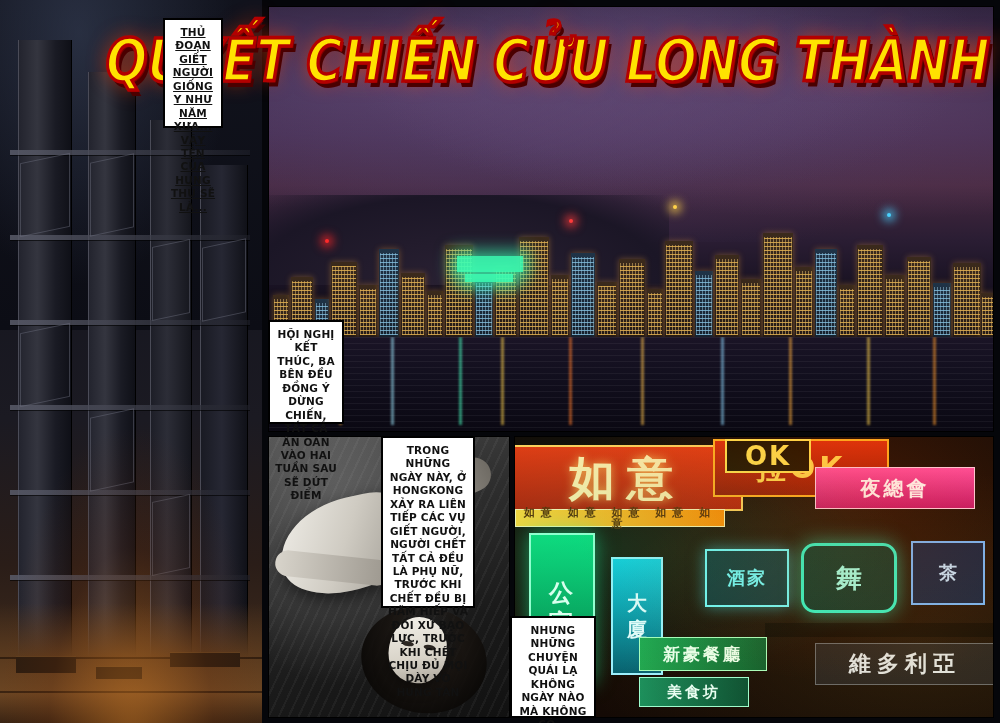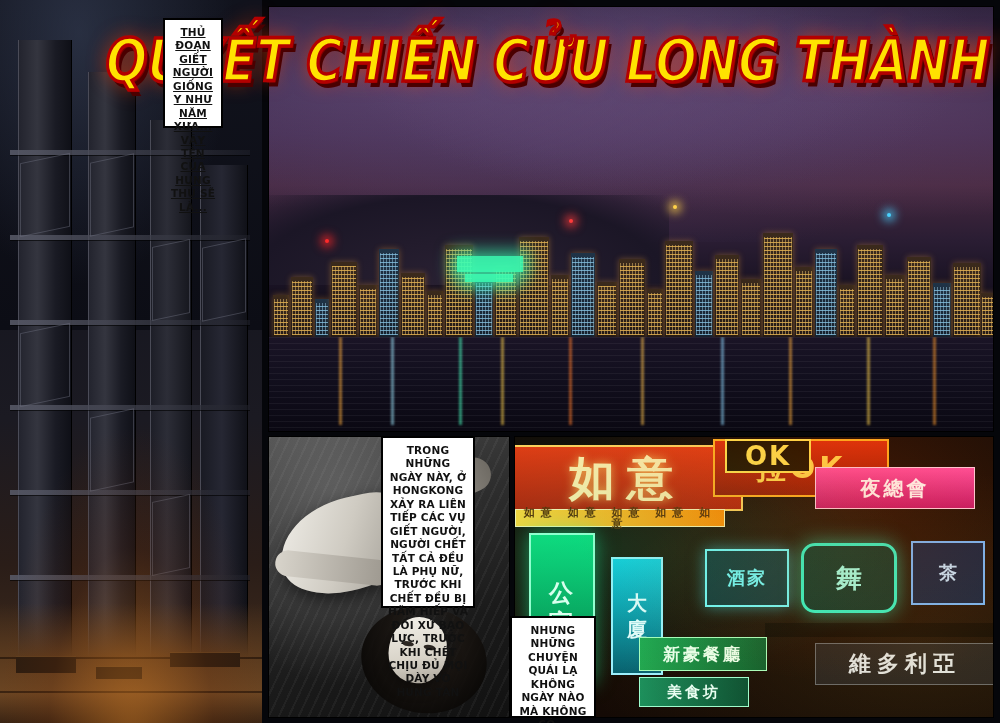--- a/index.html
+++ b/index.html
@@ -518,16 +518,17 @@
     <div class="sign sign-blue-small">茶</div>
     <div class="sign sign-dark-strip"></div>
     <div class="sign sign-green-low">新豪餐廳</div>
     <div class="sign sign-green-low2">美食坊</div>
     <div class="sign sign-grey-bottom">維多利亞</div>
 
     <div class="neon-haze"></div>
   </div>
 
   <div class="cap cap-1">THỦ ĐOẠN GIẾT NGƯỜI GIỐNG Y NHƯ NĂM XƯA... VẬY TÊN CỦA HUNG THỦ SẼ LÀ...</div>
+  <div class="cap cap-2">HỘI NGHỊ KẾT THÚC, BA BÊN ĐỀU ĐỒNG Ý DỪNG CHIẾN, TẤT CẢ ÂN OÁN VÀO HAI TUẦN SAU SẼ DỨT ĐIỂM</div>
   <div class="cap cap-3">TRONG NHỮNG NGÀY NÀY, Ở HONGKONG XẢY RA LIÊN TIẾP CÁC VỤ GIẾT NGƯỜI, NGƯỜI CHẾT TẤT CẢ ĐỀU LÀ PHỤ NỮ, TRƯỚC KHI CHẾT ĐỀU BỊ HÃM HIẾP VÀ ĐỐI XỬ BẠO LỰC, TRƯỚC KHI CHẾT CHỊU ĐỦ MỌI DÀY VÒ HUNG TÀN</div>
   <div class="cap cap-5">NHƯNG NHỮNG CHUYỆN QUÁI LẠ KHÔNG NGÀY NÀO MÀ KHÔNG CÓ...</div>
 
 </div>
 
 </body></html>

